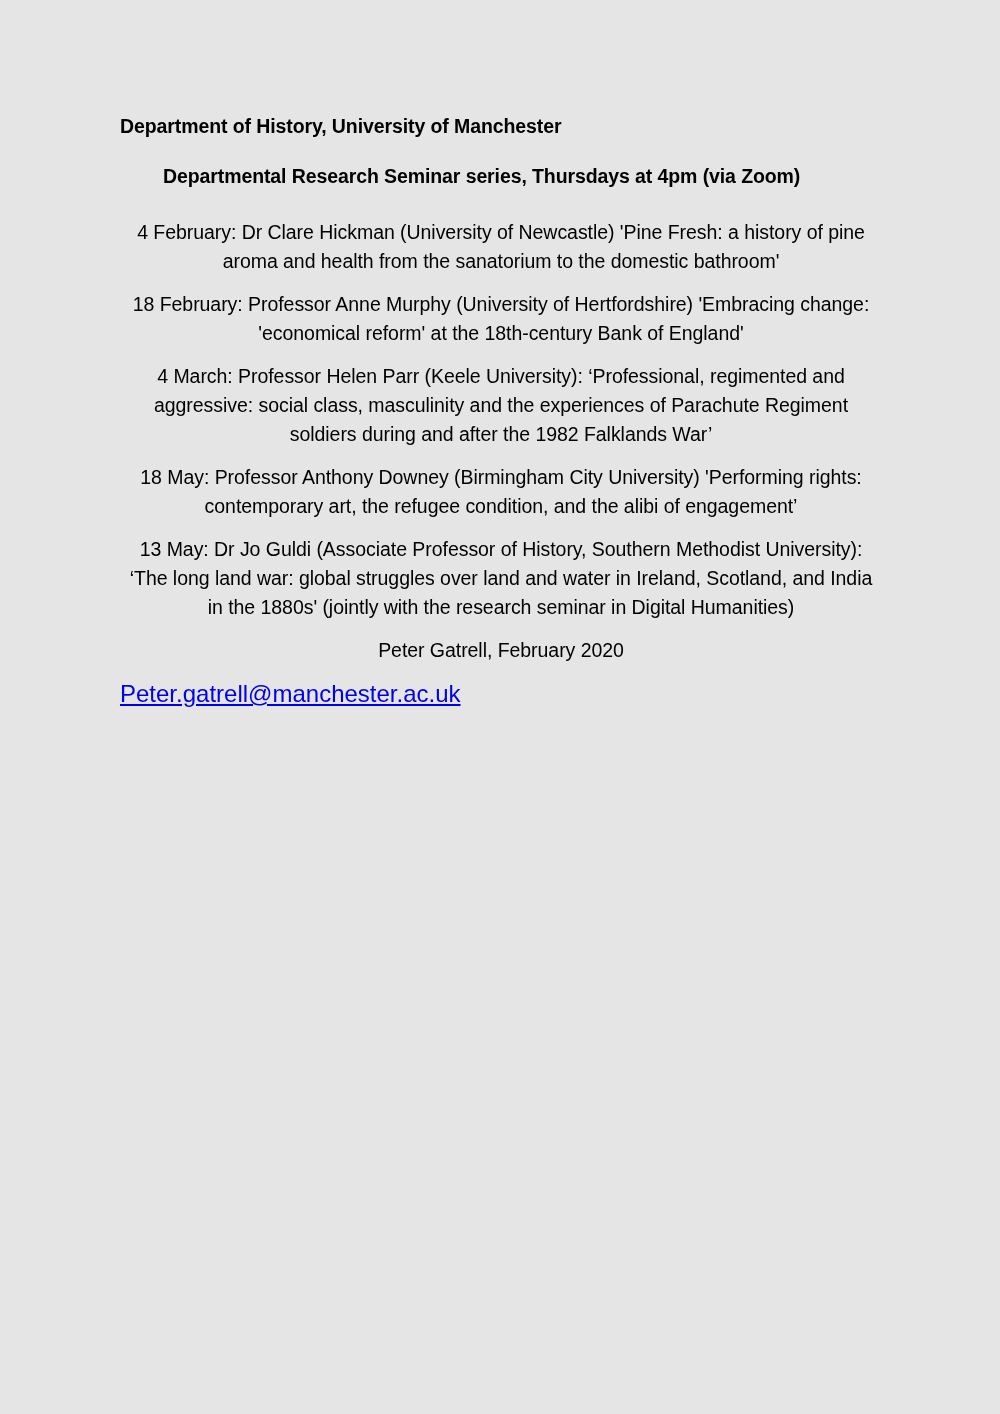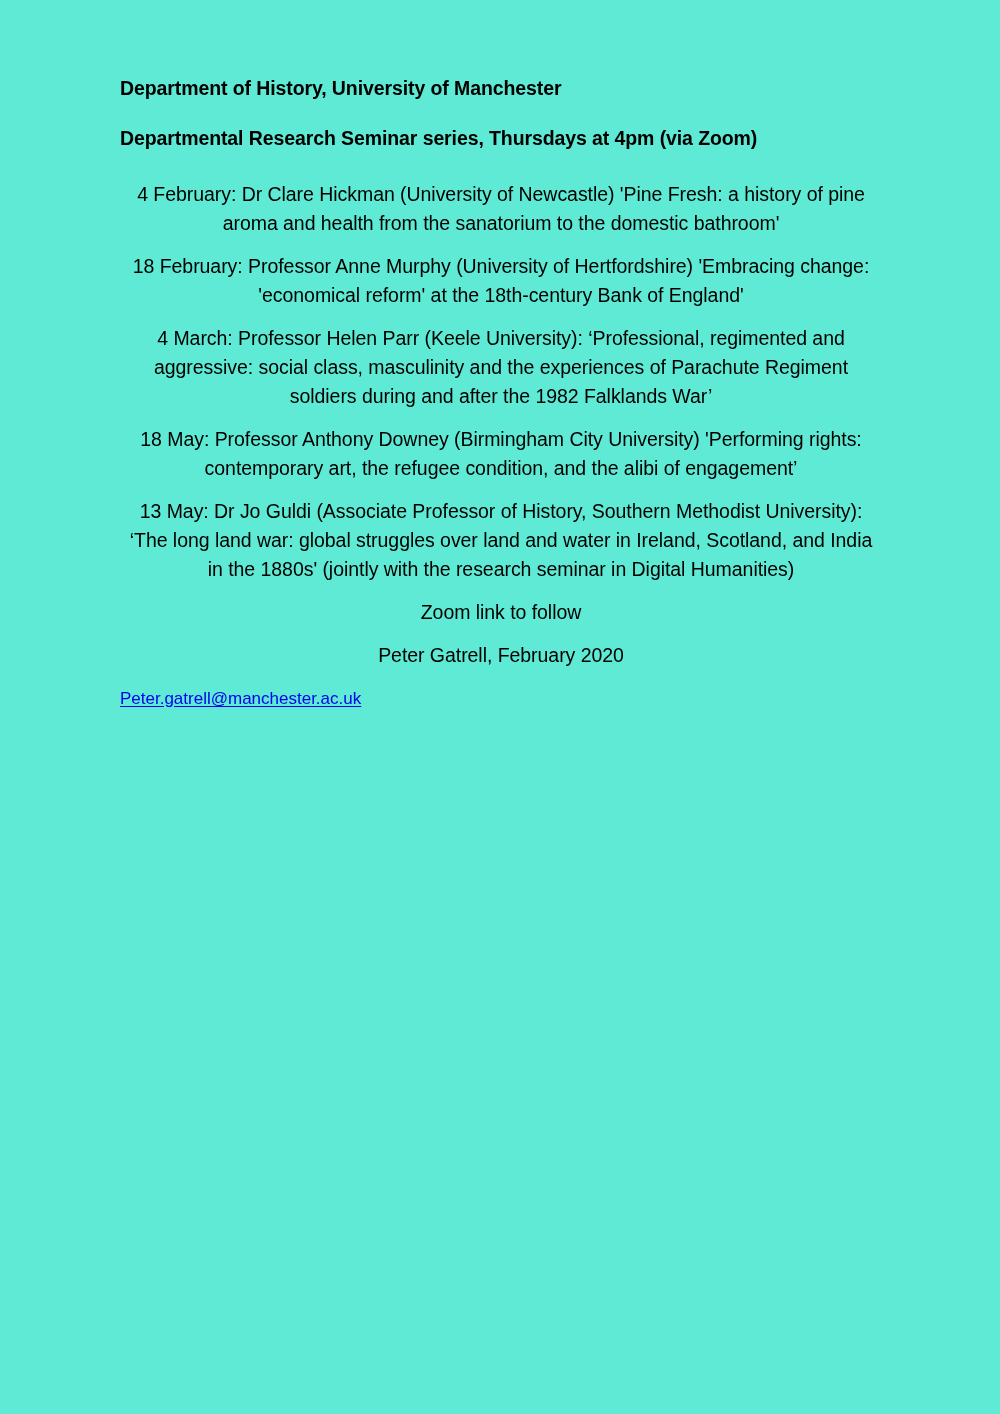--- a/index.html
+++ b/index.html
@@ -11,49 +11,50 @@
     width: 1000px;
     height: 1414px;
     font-family: "Liberation Sans", sans-serif;
     color: #000000;
     -webkit-font-smoothing: antialiased;
   }
   .page {
     position: relative;
     width: 1000px;
     height: 1414px;
-    background: #5eead4;
+    background: #e5e5e5;
     box-sizing: border-box;
-    padding: 74px 120px 0 120px;
+    padding: 112px 120px 0 120px;
   }
   .doc-body {
     width: 762px;
   }
   .heading {
     font-size: 19.5px;
     font-weight: bold;
     line-height: 28px;
     letter-spacing: -0.1px;
     margin: 0 0 22px 0;
     white-space: nowrap;
   }
   .heading.second {
     margin-bottom: 28px;
+    margin-left: 43px;
   }
   .para {
     font-size: 19.5px;
     font-weight: normal;
     line-height: 29px;
     margin: 0 0 14px 0;
     text-align: center;
     letter-spacing: -0.05px;
   }
   .link-para {
     margin: 0;
-    font-size: 17px;
+    font-size: 24px;
     line-height: 29px;
   }
   .email-link {
     color: #0000ee;
     text-decoration: underline;
     text-underline-offset: 2px;
     cursor: pointer;
   }
 </style>
 </head>
@@ -71,20 +72,19 @@
     <p class="para">18 February: Professor Anne Murphy (University of Hertfordshire) 'Embracing change: 'economical reform' at the 18th-century Bank of England'</p>
 
     <p class="para">4 March: Professor Helen Parr (Keele University): ‘Professional, regimented and aggressive: social class, masculinity and the experiences of Parachute Regiment soldiers during and after the 1982 Falklands War’</p>
 
     <p class="para">18 May: Professor Anthony Downey (Birmingham City University) 'Performing rights: contemporary art, the refugee condition, and the alibi of engagement’</p>
 
 
 
     <p class="para">13 May: Dr Jo Guldi (Associate Professor of History, Southern Methodist University): ‘The long land war: global struggles over land and water in Ireland, Scotland, and India in the 1880s' (jointly with the research seminar in Digital Humanities)</p>
 
-    <p class="para">Zoom link to follow</p>
 
     <p class="para">Peter Gatrell, February 2020</p>
 
     <p class="link-para"><a class="email-link" href="#">Peter.gatrell@manchester.ac.uk</a></p>
 
   </div>
 </div>
 
 </body></html>

